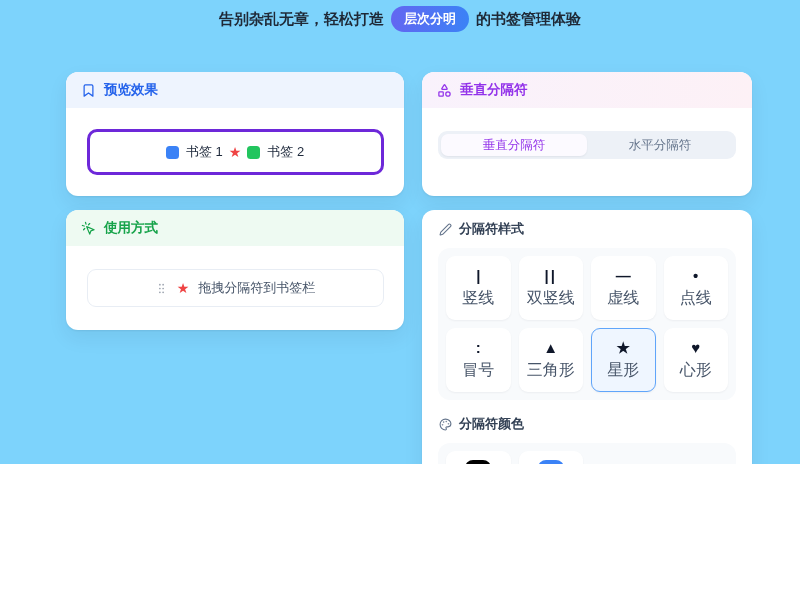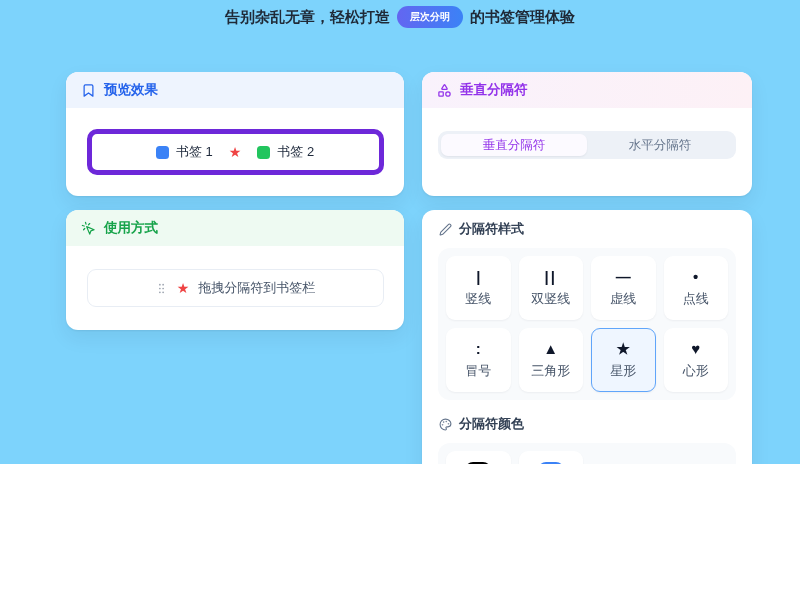--- a/index.html
+++ b/index.html
@@ -3,21 +3,21 @@
 <meta charset="utf-8">
 <style>
   * { margin:0; padding:0; box-sizing:border-box; }
   html,body { background:#fff; }
   .page { position:relative; width:800px; height:464px; background:#7dd3fc; overflow:hidden;
           font-family:"Liberation Sans", sans-serif; }
 
   
   .hero { position:absolute; top:6px; left:0; width:100%; display:flex; justify-content:center;
           align-items:center; gap:7px; font-size:15px; font-weight:bold; color:#1f2937; }
-  .pill { background:linear-gradient(90deg,#6366f1,#3b82f6); color:#fff; font-size:10px;
+  .pill { background:linear-gradient(90deg,#6366f1,#3b82f6); color:#fff; font-size:13px;
           font-weight:bold; padding:4px 13px; border-radius:999px; }
 
   
   .main { position:absolute; left:66px; top:72px; display:flex; gap:18px; }
   .col { display:flex; flex-direction:column; gap:14px; }
   .col-left { width:338px; }
   .col-right { width:330px; }
 
   .card { background:#fff; border-radius:12px; overflow:hidden;
           box-shadow:0 1px 2px rgba(15,23,42,.07), 0 8px 20px rgba(15,23,42,.07); }
@@ -25,22 +25,22 @@
                  font-size:13.5px; font-weight:bold; }
   .hdr-blue   { background:#eef4fe; color:#2563eb; }
   .hdr-green  { background:#eefaf2; color:#16a34a; }
   .hdr-pink   { background:linear-gradient(90deg,#f9f2fc,#fdf1f6); color:#9333ea; }
   .hdr-orange { background:#fdf7ea; color:#ea580c; }
   .card-header svg { flex:0 0 auto; }
 
   
   #card-preview { height:124px; }
   .preview-body { height:88px; display:flex; align-items:center; justify-content:center; }
-  .preview-box { width:297px; height:46px; border:5px solid #6d28d9; border-radius:10px;
-                 display:flex; align-items:center; justify-content:center; gap:16px; }
+  .preview-box { width:297px; height:46px; border:3px solid #6d28d9; border-radius:10px;
+                 display:flex; align-items:center; justify-content:center; gap:6px; }
   .bm { display:flex; align-items:center; gap:7px; font-size:13px; color:#1e293b; }
   .bm-sq { width:13px; height:13px; border-radius:3.5px; }
   .star { color:#ef4444; font-size:14px; line-height:1; }
 
   
   #card-usage { height:120px; }
   .usage-body { height:84px; display:flex; align-items:center; justify-content:center; }
   .hint-box { width:297px; height:38px; border:1px solid #e8edf4; border-radius:9px;
               display:flex; align-items:center; justify-content:center; gap:9px;
               font-size:13px; color:#475569; cursor:grab; }
@@ -62,21 +62,21 @@
   .section-label svg { color:#64748b; }
   .opt-grid { background:#f8fafc; border-radius:12px; padding:8px; display:grid;
               grid-template-columns:repeat(4,1fr); gap:8px; }
   .opt-cell { background:#fff; border:1.5px solid transparent; border-radius:9px; height:64px;
               display:flex; flex-direction:column; align-items:center; justify-content:center;
               gap:5px; box-shadow:0 1px 2px rgba(15,23,42,.05); cursor:pointer; }
   .opt-cell.selected { border-color:#60a5fa; background:#eff6ff; }
   .opt-glyph { font-size:15px; font-weight:bold; color:#0f172a; line-height:1; height:16px;
                display:flex; align-items:center; }
   .glyph-double { letter-spacing:2px; }
-  .opt-label { font-size:13px; color:#475569; }
+  .opt-label { font-size:16px; color:#475569; }
   .color-cell { height:70px; }
   .swatch { width:26px; height:26px; border-radius:8px; }
   .swatch.outlined { border:1px solid #e5e7eb; }
   .color-label2 { margin-top:15px; }
 </style>
 </head>
 <body>
 
 <div class="page">
 

